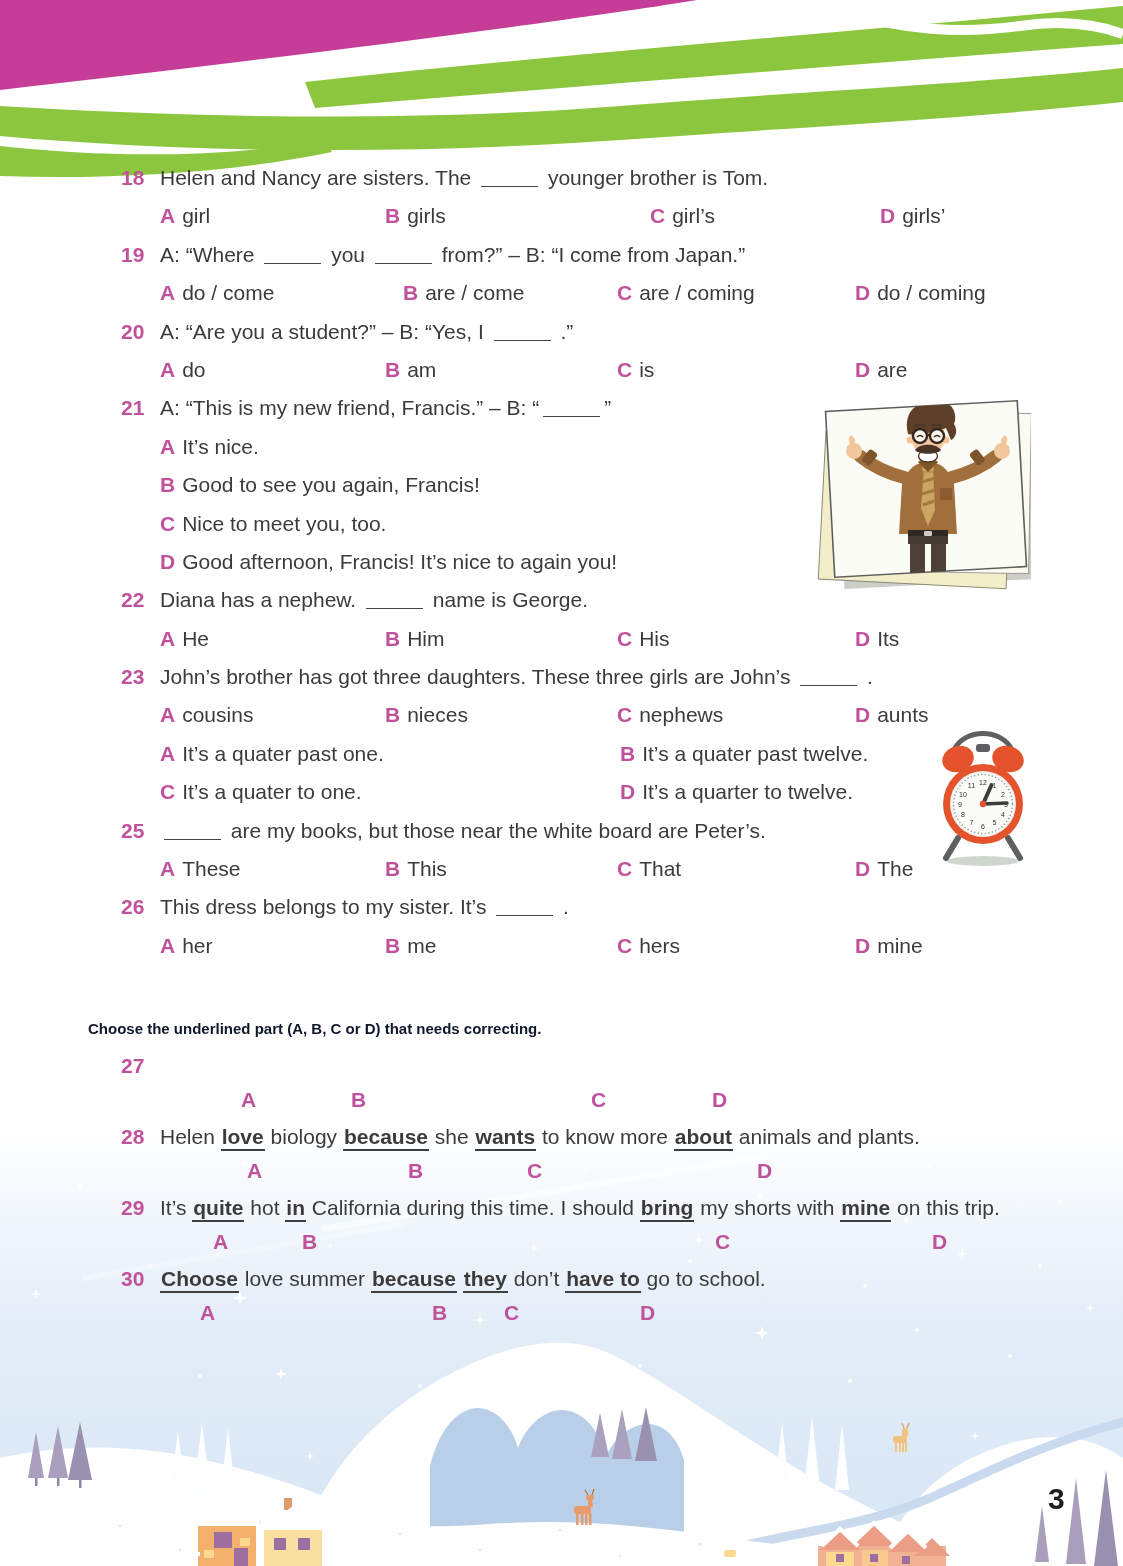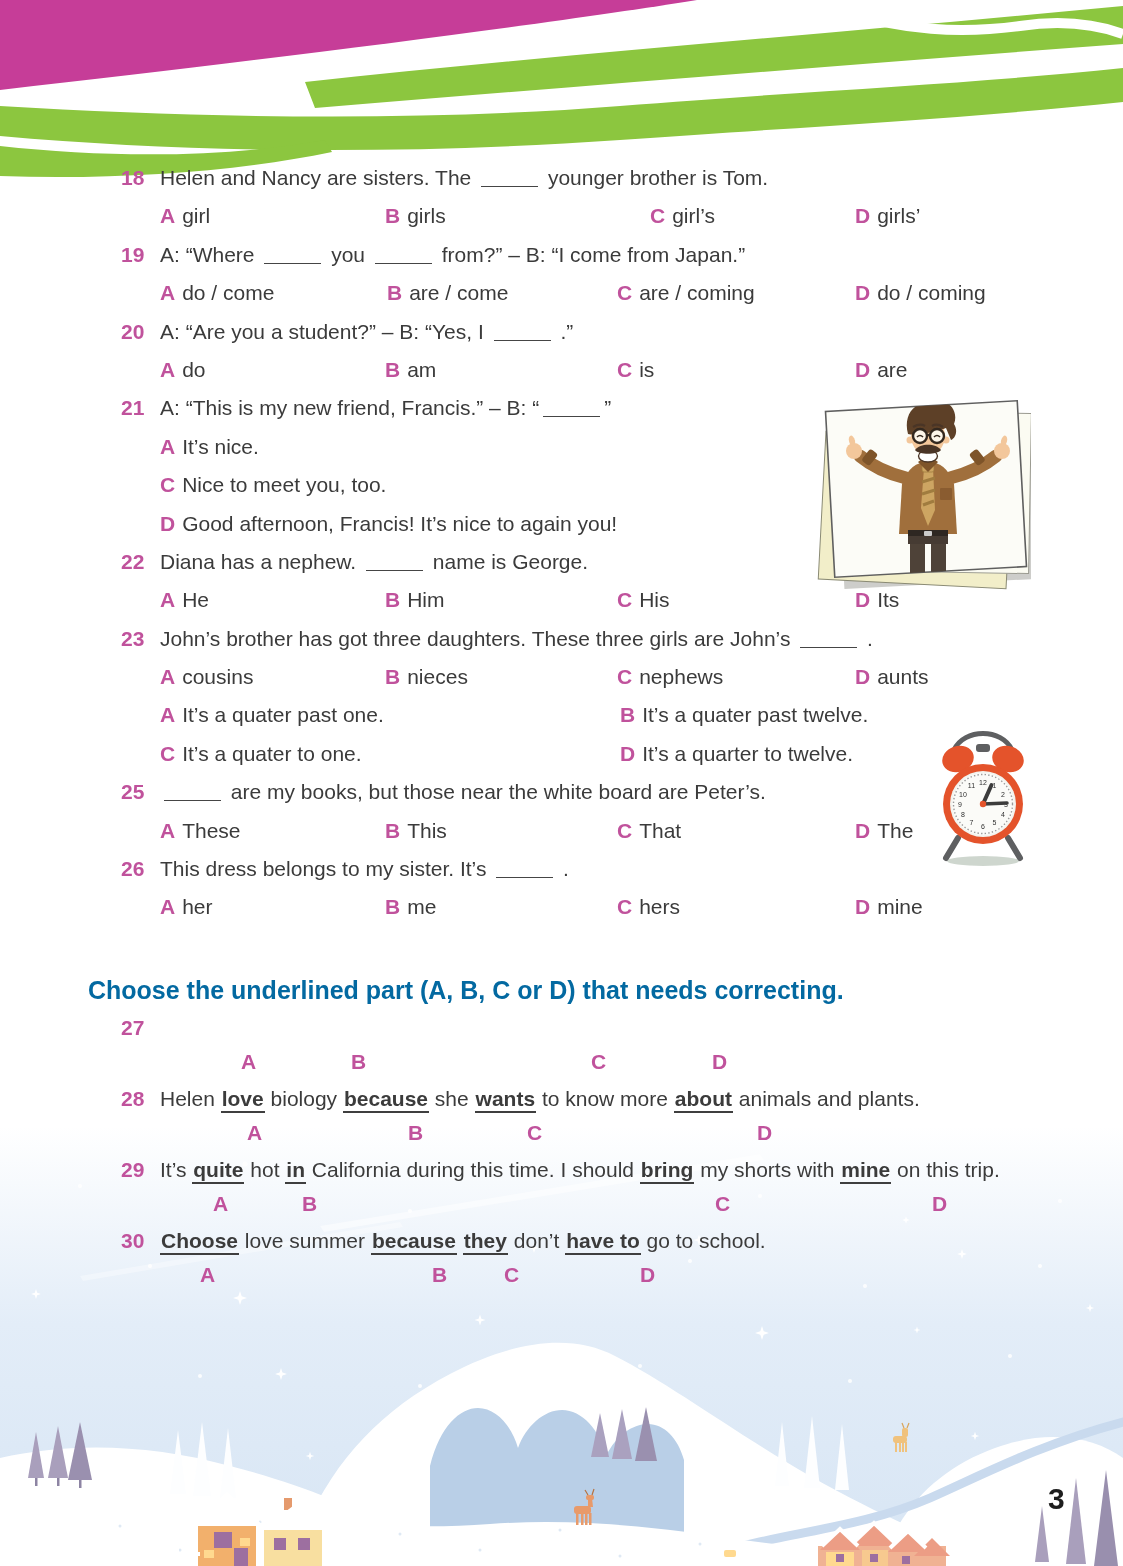--- a/index.html
+++ b/index.html
@@ -26,21 +26,21 @@
   .q-num{position:absolute;left:121px;top:0;color:var(--pink);font-weight:700;}
   .blank{
     display:inline-block;width:57px;height:0.85em;
     border-bottom:1.7px solid #454545;
     margin:0 4px;vertical-align:baseline;transform:translateY(2px);
   }
   .opt-abs{position:absolute;top:0;}
   .opt-letter{color:var(--pink);font-weight:700;margin-right:7px;}
   .section-heading{
     margin:44px 0 0 88px;height:39px;line-height:39px;
-    font-weight:700;color:#0369a1;font-size:25px;
+    font-weight:700;color:#0f172a;font-size:15px;
   }
   .corr-line{position:relative;height:36px;line-height:36px;padding-left:160px;white-space:nowrap;}
   .uword{font-weight:700;border-bottom:2px solid #3f3f3f;padding:0 1px 1px;}
   .corr-letters{position:relative;height:35px;line-height:32px;}
   .corr-letter{position:absolute;top:0;color:var(--pink);font-weight:700;}
   .page-number{
     position:absolute;left:1048px;top:1482px;z-index:3;
     font-size:30px;font-weight:700;color:#1e1e1e;
   }
 </style>
@@ -317,44 +317,45 @@
 </svg>
 
 <div class="content">
   <div id="mcq-list">
       <div class="question">
         <div class="q-line"><span class="q-num">18</span><span class="q-text"><span>Helen and Nancy are sisters. The </span><span class="blank"></span><span> younger brother is Tom.</span></span></div>
         <div class="q-line">
           <span class="opt opt-abs" style="left: 160px;"><span class="opt-letter">A</span><span class="opt-text">girl</span></span>
           <span class="opt opt-abs" style="left: 385px;"><span class="opt-letter">B</span><span class="opt-text">girls</span></span>
           <span class="opt opt-abs" style="left: 650px;"><span class="opt-letter">C</span><span class="opt-text">girl’s</span></span>
-          <span class="opt opt-abs" style="left: 855px;"><span class="opt-letter">D</span><span class="opt-text">girls’</span></span>
+          <span class="opt opt-abs" style="left: 880px;"><span class="opt-letter">D</span><span class="opt-text">girls’</span></span>
         </div>
       </div>
       <div class="question">
         <div class="q-line"><span class="q-num">19</span><span class="q-text"><span>A: “Where </span><span class="blank"></span><span> you </span><span class="blank"></span><span> from?”  –  B: “I come from Japan.”</span></span></div>
         <div class="q-line">
           <span class="opt opt-abs" style="left: 160px;"><span class="opt-letter">A</span><span class="opt-text">do / come</span></span>
-          <span class="opt opt-abs" style="left: 387px;"><span class="opt-letter">B</span><span class="opt-text">are / come</span></span>
+          <span class="opt opt-abs" style="left: 403px;"><span class="opt-letter">B</span><span class="opt-text">are / come</span></span>
           <span class="opt opt-abs" style="left: 617px;"><span class="opt-letter">C</span><span class="opt-text">are / coming</span></span>
           <span class="opt opt-abs" style="left: 855px;"><span class="opt-letter">D</span><span class="opt-text">do / coming</span></span>
         </div>
       </div>
       <div class="question">
         <div class="q-line"><span class="q-num">20</span><span class="q-text"><span>A: “Are you a student?”  –  B: “Yes, I </span><span class="blank"></span><span> .”</span></span></div>
         <div class="q-line">
           <span class="opt opt-abs" style="left: 160px;"><span class="opt-letter">A</span><span class="opt-text">do</span></span>
           <span class="opt opt-abs" style="left: 385px;"><span class="opt-letter">B</span><span class="opt-text">am</span></span>
           <span class="opt opt-abs" style="left: 617px;"><span class="opt-letter">C</span><span class="opt-text">is</span></span>
           <span class="opt opt-abs" style="left: 855px;"><span class="opt-letter">D</span><span class="opt-text">are</span></span>
         </div>
       </div>
       <div class="question">
         <div class="q-line"><span class="q-num">21</span><span class="q-text"><span>A: “This is my new friend, Francis.”  –  B: “</span><span class="blank"></span><span>”</span></span></div>
         <div class="q-line"><span class="opt"><span class="opt-letter">A</span><span class="opt-text">It’s nice.</span></span></div>
+        <div class="q-line"><span class="opt"><span class="opt-letter">B</span><span class="opt-text">Good to see you again, Francis!</span></span></div>
         <div class="q-line"><span class="opt"><span class="opt-letter">C</span><span class="opt-text">Nice to meet you, too.</span></span></div>
         <div class="q-line"><span class="opt"><span class="opt-letter">D</span><span class="opt-text">Good afternoon, Francis! It’s nice to again you!</span></span></div>
       </div>
       <div class="question">
         <div class="q-line"><span class="q-num">22</span><span class="q-text"><span>Diana has a nephew. </span><span class="blank"></span><span> name is George.</span></span></div>
         <div class="q-line">
           <span class="opt opt-abs" style="left: 160px;"><span class="opt-letter">A</span><span class="opt-text">He</span></span>
           <span class="opt opt-abs" style="left: 385px;"><span class="opt-letter">B</span><span class="opt-text">Him</span></span>
           <span class="opt opt-abs" style="left: 617px;"><span class="opt-letter">C</span><span class="opt-text">His</span></span>
           <span class="opt opt-abs" style="left: 855px;"><span class="opt-letter">D</span><span class="opt-text">Its</span></span>

